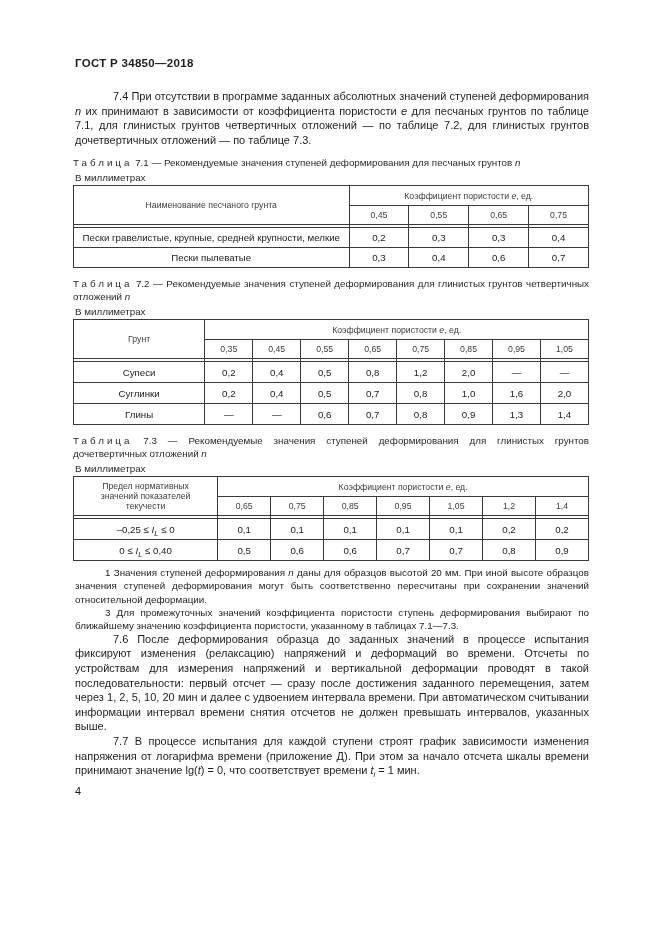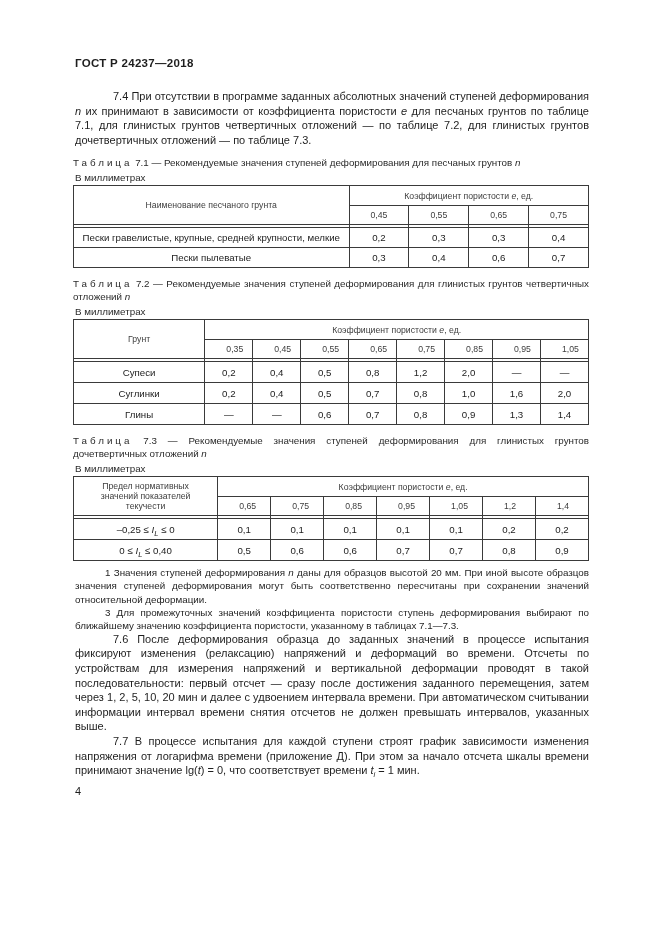--- a/index.html
+++ b/index.html
@@ -8,21 +8,21 @@
   .content{position:absolute;left:75px;top:57px;width:514px;}
   .doc-header{font-size:11.5px;font-weight:bold;letter-spacing:0.3px;}
   .body{margin:0;font-size:11px;line-height:14.6px;text-align:justify;text-indent:38px;}
   .body.first{margin-top:20px;}
   .body.after-notes{margin-top:6px;}
   .caption{margin:9px 0 0 -2px;font-size:9.8px;line-height:13px;text-align:justify;color:#2a2a2a;}
   .units{margin:3px 0 2px 0;font-size:9.8px;color:#2a2a2a;}
   .twrap{margin:2px 0 0 -2px;width:516px;}
   table{width:100%;border-collapse:collapse;table-layout:fixed;border:1.5px solid #2e2e2e;}
   td{border:1px solid #3a3a3a;text-align:center;vertical-align:middle;}
-  .headcol,.ghead,.chead{font-size:8.7px;color:#3d3d3d;padding:2px 21px;font-weight:normal;}
+  .headcol,.ghead,.chead{font-size:8.7px;color:#3d3d3d;padding:2px 15px;font-weight:normal;}
   .ghead{height:15px;}
   .chead{height:14px;}
   tr.sep td{height:2px;padding:0;line-height:0;font-size:0;}
   .rlabel,.val{font-size:9.7px;padding:1px 2px;height:17px;color:#222222;}
   .t72 .rlabel,.t72 .val{height:18px;}
   .t73 .rlabel,.t73 .val{height:18px;}
   .t71 col.c0{width:53.5%;}
   .t72 col.c0{width:25.5%;}
   .t73 col.c0{width:28%;}
   .notes{margin-top:5px;}
@@ -32,21 +32,21 @@
   .it{font-style:italic;}
   .ls{letter-spacing:3px;}
   sub{font-size:7.5px;line-height:0;}
 </style>
 </head>
 <body>
 
 <div class="page">
   <div class="content">
 
-    <div class="doc-header">ГОСТ Р 24237—2018</div>
+    <div class="doc-header">ГОСТ Р 34850—2018</div>
 
     <p class="body first"><span>7.4 При отсутствии в программе заданных абсолютных значений ступеней деформирования </span><span class="it">n</span><span> их принимают в зависимости от коэффициента пористости </span><span class="it">е</span><span> для песчаных грунтов по таблице 7.1, для глинистых грунтов четвертичных отложений — по таблице 7.2, для глинистых грунтов дочетвертичных отложений — по таблице 7.3.</span></p>
 
     <p class="caption"><span class="ls">Таблица</span><span> 7.1 — Рекомендуемые значения ступеней деформирования для песчаных грунтов </span><span class="it">n</span></p>
     <p class="units">В миллиметрах</p>
     <div class="twrap t71">
         <table>
           <colgroup>
             <col class="c0">
             <col>

